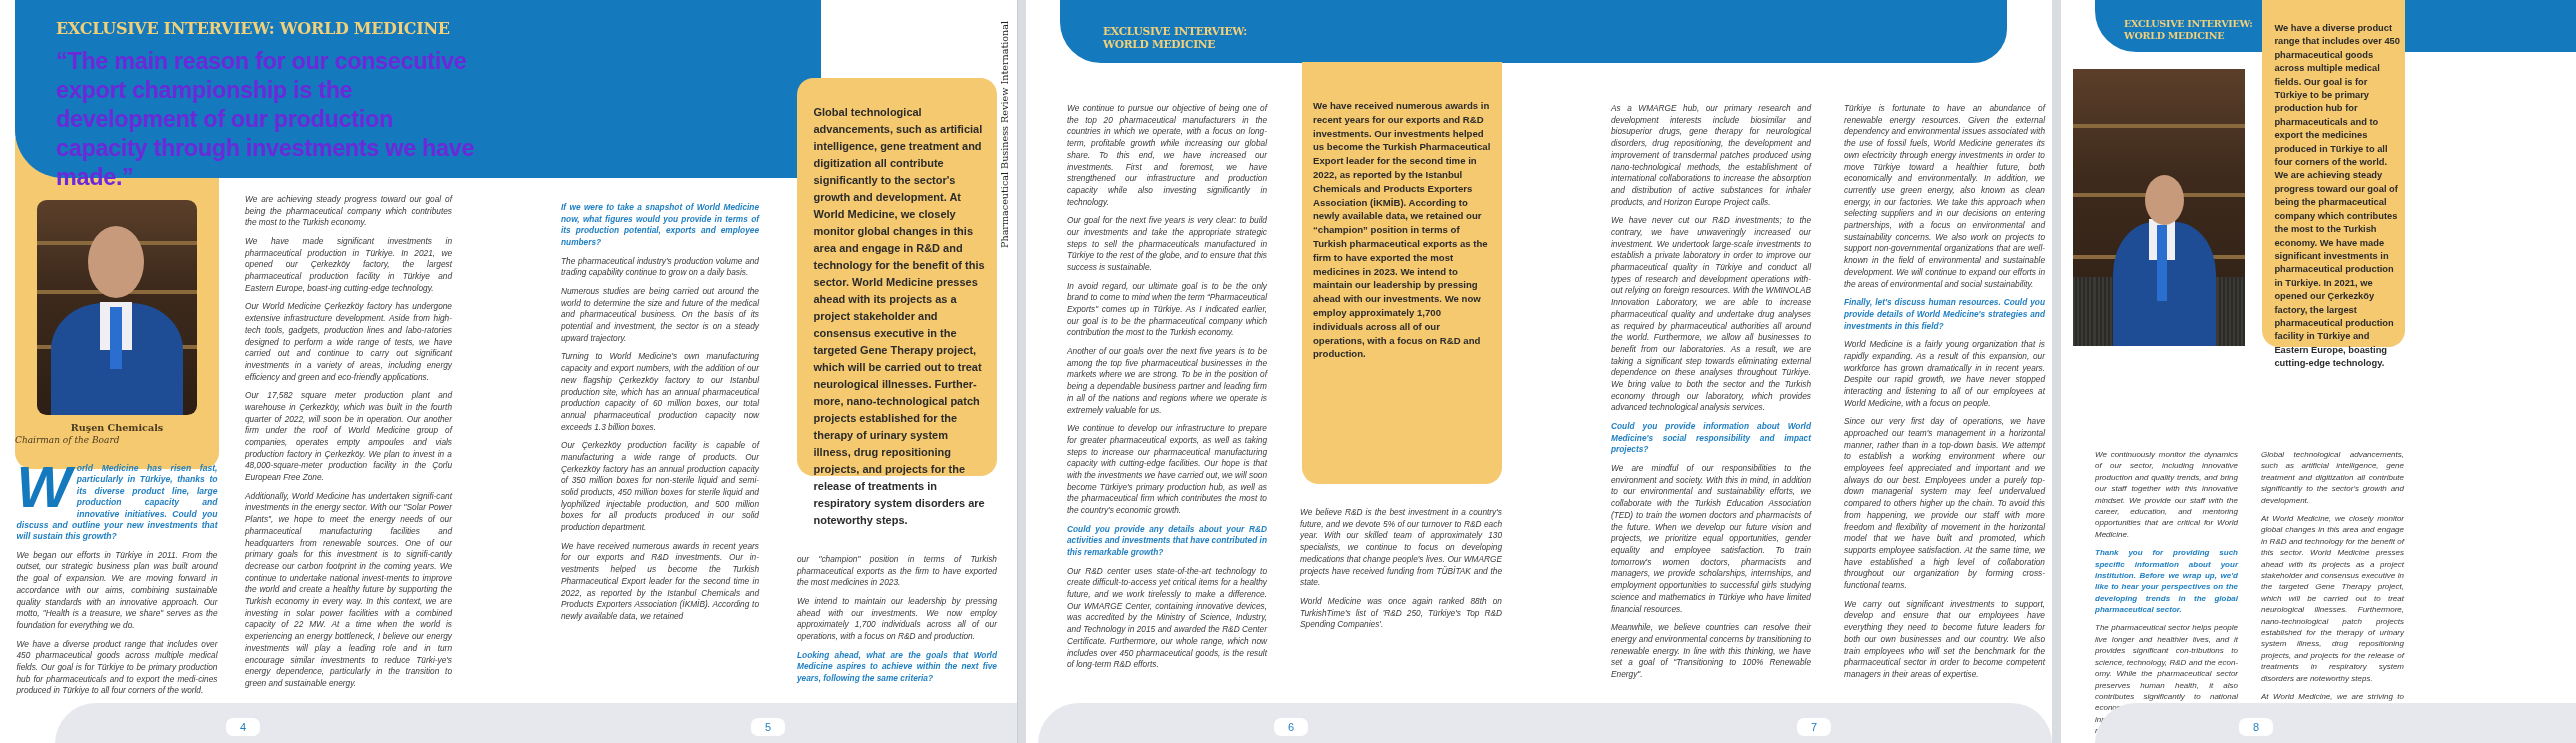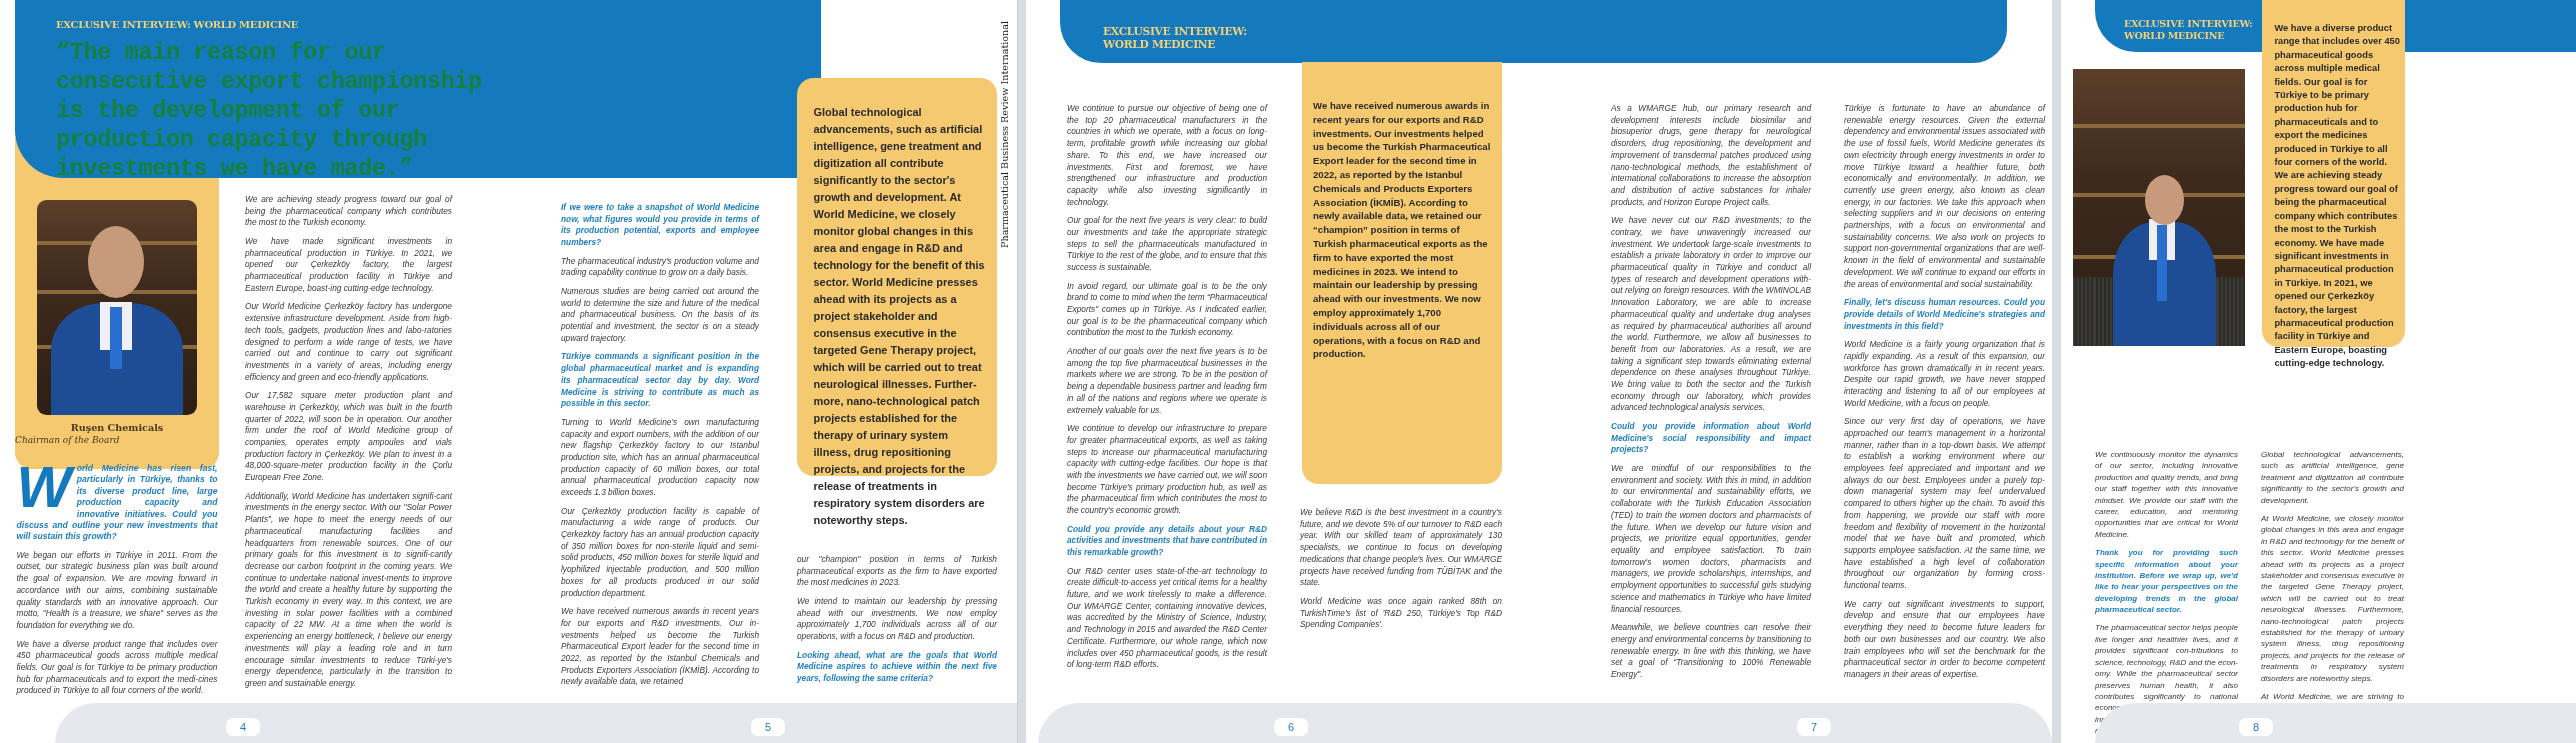--- a/index.html
+++ b/index.html
@@ -40,22 +40,22 @@
              font-size: 58px; line-height: 45px; margin: 1.4px 5.5px 0 0; }
 </style>
 </head>
 <body>
 
 <div class="spread" id="spread1">
 
   <div class="gold" style="position:absolute;left:15px;top:138px;width:204px;height:331px;border-radius:0 0 16.5px 16.5px;"></div>
 
   <div class="blue" style="position:absolute;left:15px;top:0;width:806px;height:178px;border-radius:0 0 0 48px;"></div>
-  <div class="kicker" style="position:absolute;left:56px;top:19px;font-size:10px;">EXCLUSIVE INTERVIEW: WORLD MEDICINE</div>
-  <div style="position:absolute;left:56px;top:39px;width:427px;font-family:Liberation Mono, monospace;font-weight:bold;font-size:23.4px;line-height:29px;color:#15803d;letter-spacing:-0.3px;">“The main reason for our consecutive export championship is the development of our production capacity through investments we have made.”</div>
+  <div class="kicker" style="position:absolute;left:56px;top:19px;font-size:16px;">EXCLUSIVE INTERVIEW: WORLD MEDICINE</div>
+  <div style="position:absolute;left:56px;top:47px;width:427px;font-family:Liberation Sans, sans-serif;font-weight:bold;font-size:23.4px;line-height:29px;color:#6d28d9;letter-spacing:-0.3px;">“The main reason for our consecutive export championship is the development of our production capacity through investments we have made.”</div>
 
   <div class="photo" style="position:absolute;left:37px;top:200px;width:160px;height:215px;border-radius:9.6px;">
     <div class="shelf" style="top:41px"></div>
       <div class="shelf" style="top:90px"></div>
       <div class="shelf" style="top:145px"></div>
     <div class="suit" style="left:13.8px;top:103px;width:132px;height:117px;"></div>
     <div class="shirt" style="left:63px;top:102px;width:32px;height:48px;"></div>
     <div class="tie" style="left:73px;top:107px;width:12.4px;height:62px;"></div>
     <div class="head" style="left:51px;top:26px;width:56px;height:72px;"></div>
   </div>
@@ -73,21 +73,20 @@
     <p>We have made significant investments in pharmaceutical production in Türkiye. In 2021, we opened our Çerkezköy factory, the largest pharmaceutical production facility in Türkiye and Eastern Europe, boast-ing cutting-edge technology.</p>
     <p>Our World Medicine Çerkezköy factory has undergone extensive infrastructure development. Aside from high-tech tools, gadgets, production lines and labo-ratories designed to perform a wide range of tests, we have carried out and continue to carry out significant investments in a variety of areas, including energy efficiency and green and eco-friendly applications.</p>
     <p>Our 17,582 square meter production plant and warehouse in Çerkezköy, which was built in the fourth quarter of 2022, will soon be in operation. Our another firm under the roof of World Medicine group of companies, operates empty ampoules and vials production factory in Çerkezköy. We plan to invest in a 48,000-square-meter production facility in the Çorlu European Free Zone.</p>
     <p>Additionally, World Medicine has undertaken signifi-cant investments in the energy sector. With our "Solar Power Plants", we hope to meet the energy needs of our pharmaceutical manufacturing facilities and headquarters from renewable sources. One of our primary goals for this investment is to signifi-cantly decrease our carbon footprint in the coming years. We continue to undertake national invest-ments to improve the world and create a healthy future by supporting the Turkish economy in every way. In this context, we are investing in solar power facilities with a combined capacity of 22 MW. At a time when the world is experiencing an energy bottleneck, I believe our energy investments will play a leading role and in turn encourage similar investments to reduce Türki-ye's energy dependence, particularly in the transition to green and sustainable energy.</p>
   </div>
 
   <div class="body-text" id="p5c1" style="position:absolute;left:561px;top:194px;width:198px;margin-top:8px;">
       <p class="q">If we were to take a snapshot of World Medicine now, what figures would you provide in terms of its production potential, exports and employee numbers?</p>
       <p>The pharmaceutical industry's production volume and trading capability continue to grow on a daily basis.</p>
       <p>Numerous studies are being carried out around the world to determine the size and future of the medical and pharmaceutical business. On the basis of its potential and investment, the sector is on a steady upward trajectory.</p>
-      <p class="q">Türkiye commands a significant position in the global pharmaceutical market and is expanding its pharmaceutical sector day by day. Word Medicine is striving to contribute as much as possible in this sector.</p>
       <p>Turning to World Medicine's own manufacturing capacity and export numbers, with the addition of our new flagship Çerkezköy factory to our Istanbul production site, which has an annual pharmaceutical production capacity of 60 million boxes, our total annual pharmaceutical production capacity now exceeds 1.3 billion boxes.</p>
       <p>Our Çerkezköy production facility is capable of manufacturing a wide range of products. Our Çerkezköy factory has an annual production capacity of 350 million boxes for non-sterile liquid and semi-solid products, 450 million boxes for sterile liquid and lyophilized injectable production, and 500 million boxes for all products produced in our solid production department.</p>
       <p>We have received numerous awards in recent years for our exports and R&amp;D investments. Our in-vestments helped us become the Turkish Pharmaceutical Export leader for the second time in 2022, as reported by the Istanbul Chemicals and Products Exporters Association (İKMİB). According to newly available data, we retained</p>
     </div>
 
   <div class="gold" style="position:absolute;left:797px;top:78px;width:200px;height:398px;border-radius:16.5px;">
     <div class="callout" style="position:absolute;left:16.5px;top:26px;width:172px;font-size:11px;line-height:17px;">Global technological advancements, such as artificial intelligence, gene treatment and digitization all contribute significantly to the sector's growth and development. At World Medicine, we closely monitor global changes in this area and engage in R&amp;D and technology for the benefit of this sector. World Medicine presses ahead with its projects as a project stakeholder and consensus executive in the targeted Gene Therapy project, which will be carried out to treat neurological illnesses. Further-more, nano-technological patch projects established for the therapy of urinary system illness, drug repositioning projects, and projects for the release of treatments in respiratory system disorders are noteworthy steps.</div>
   </div>
 
   <div class="body-text" id="p5c2" style="position:absolute;left:797px;top:554px;width:200px;">

